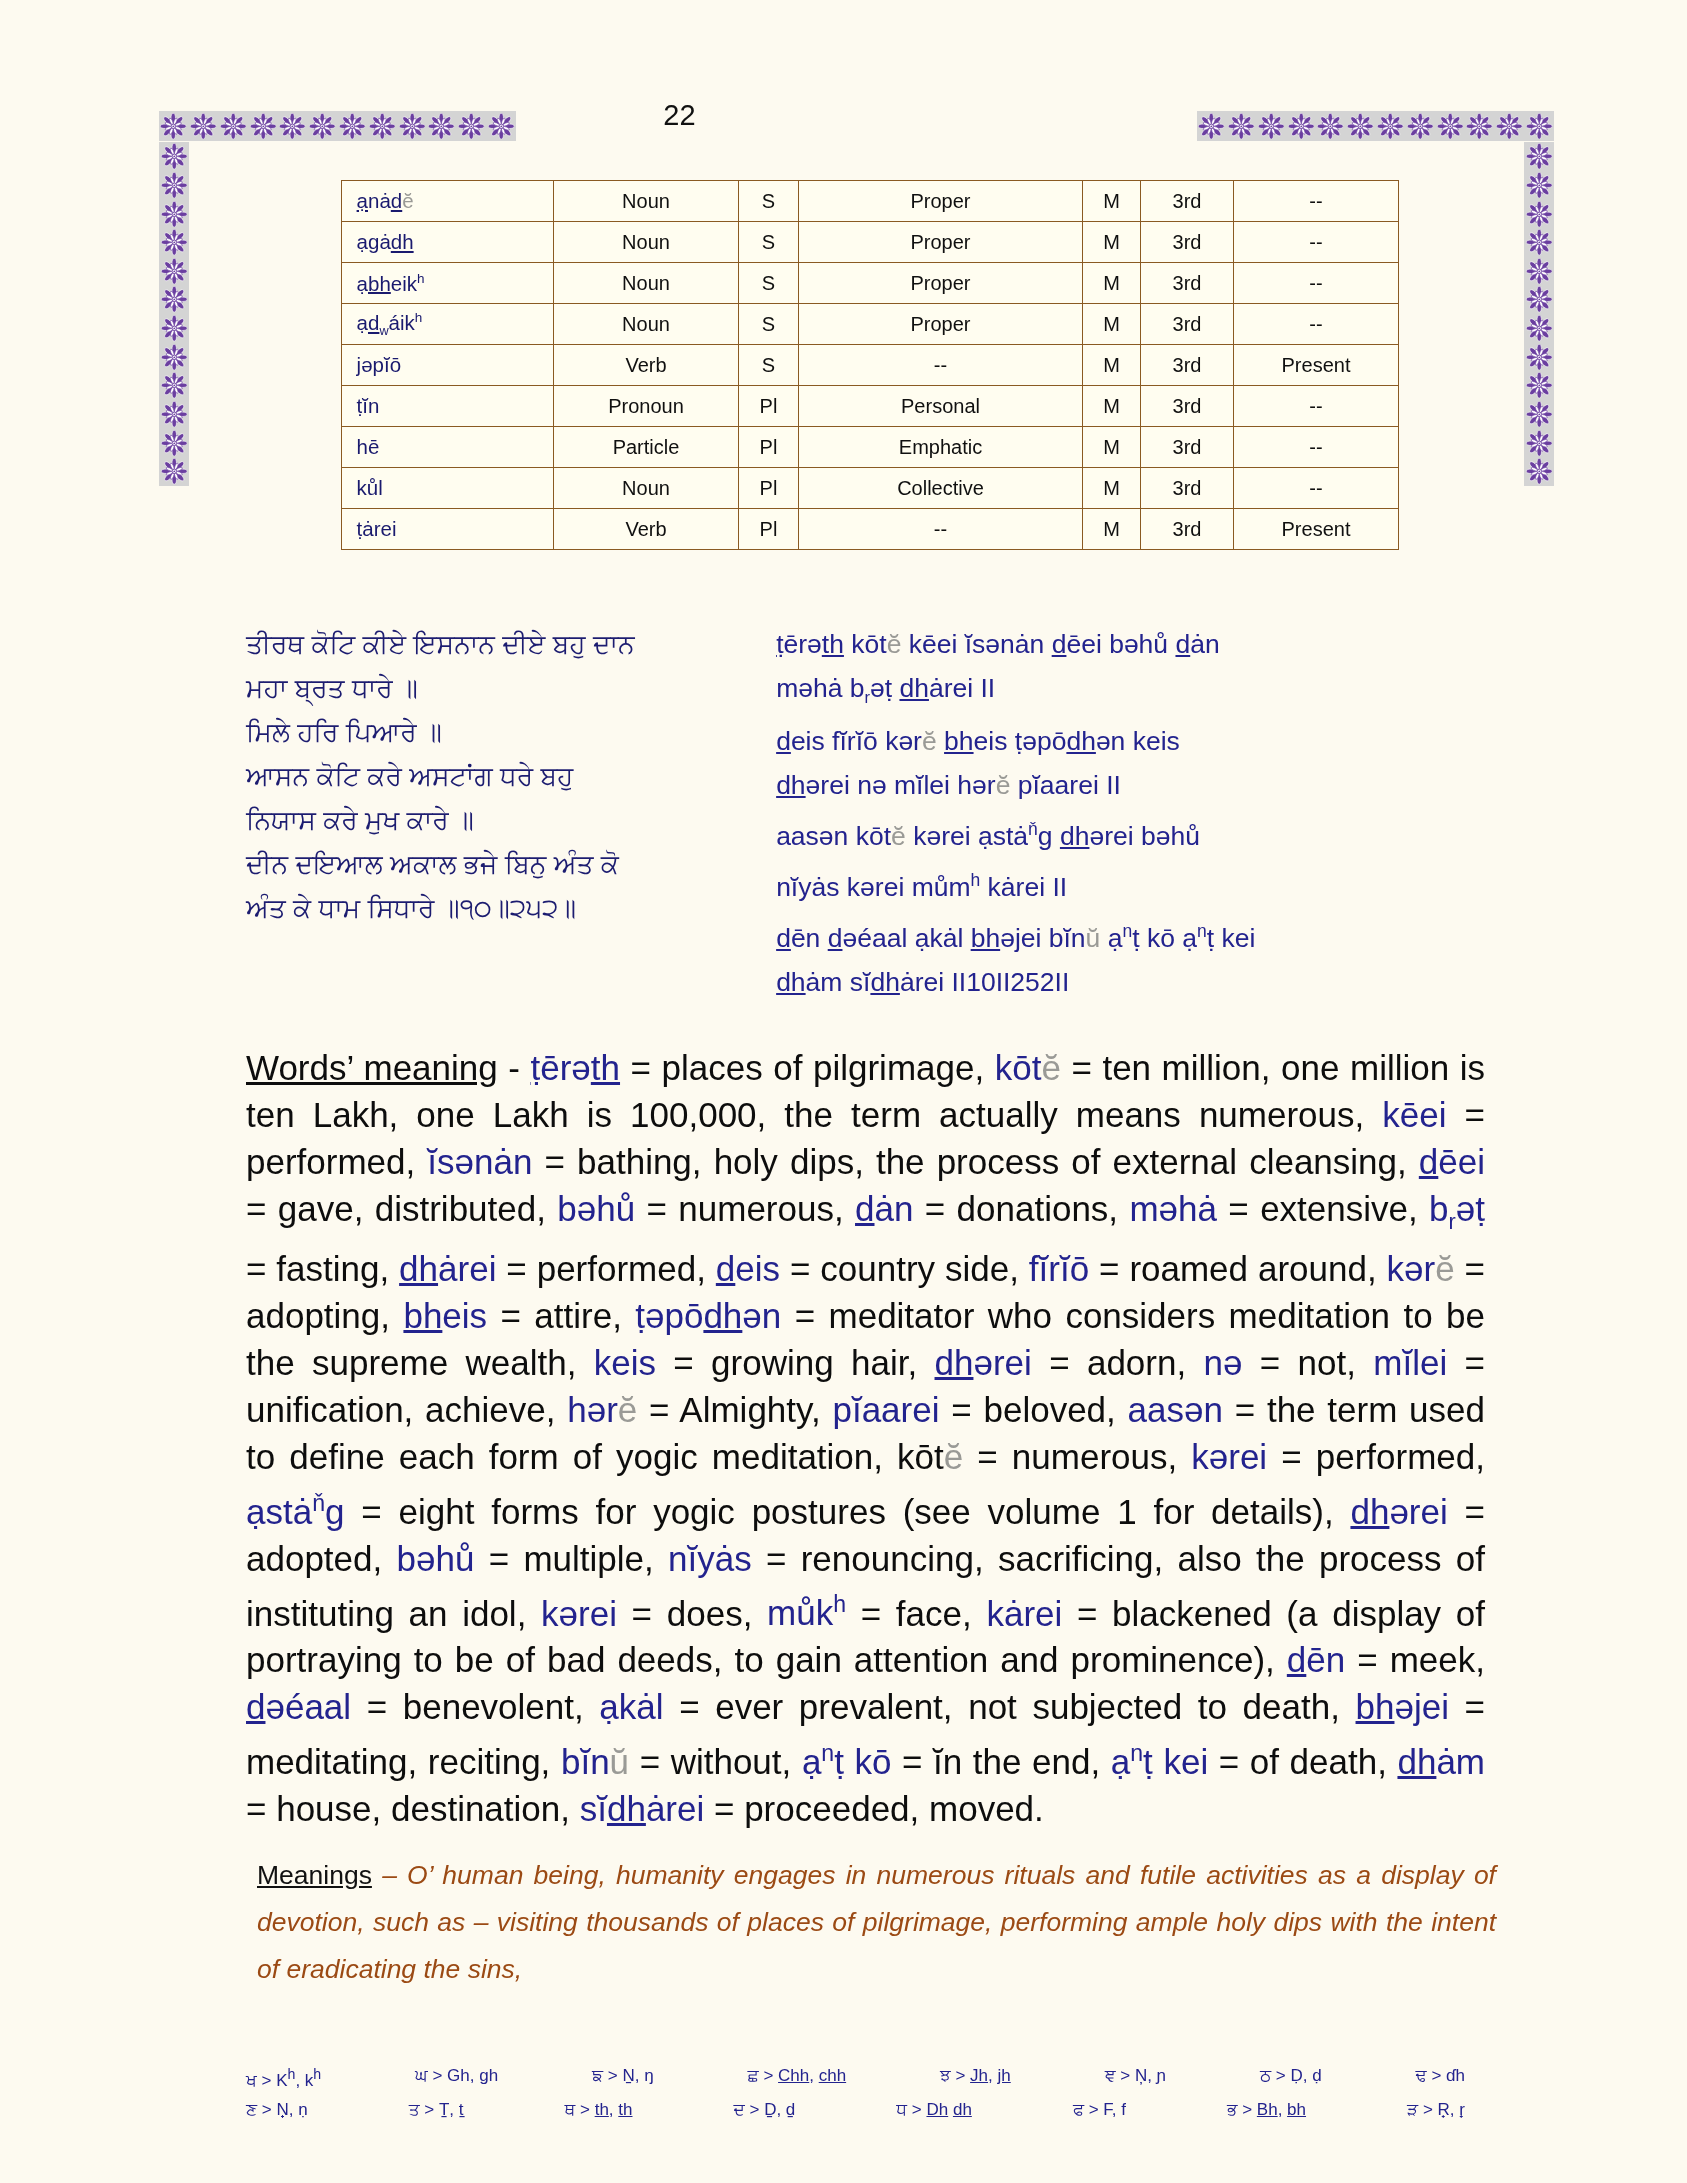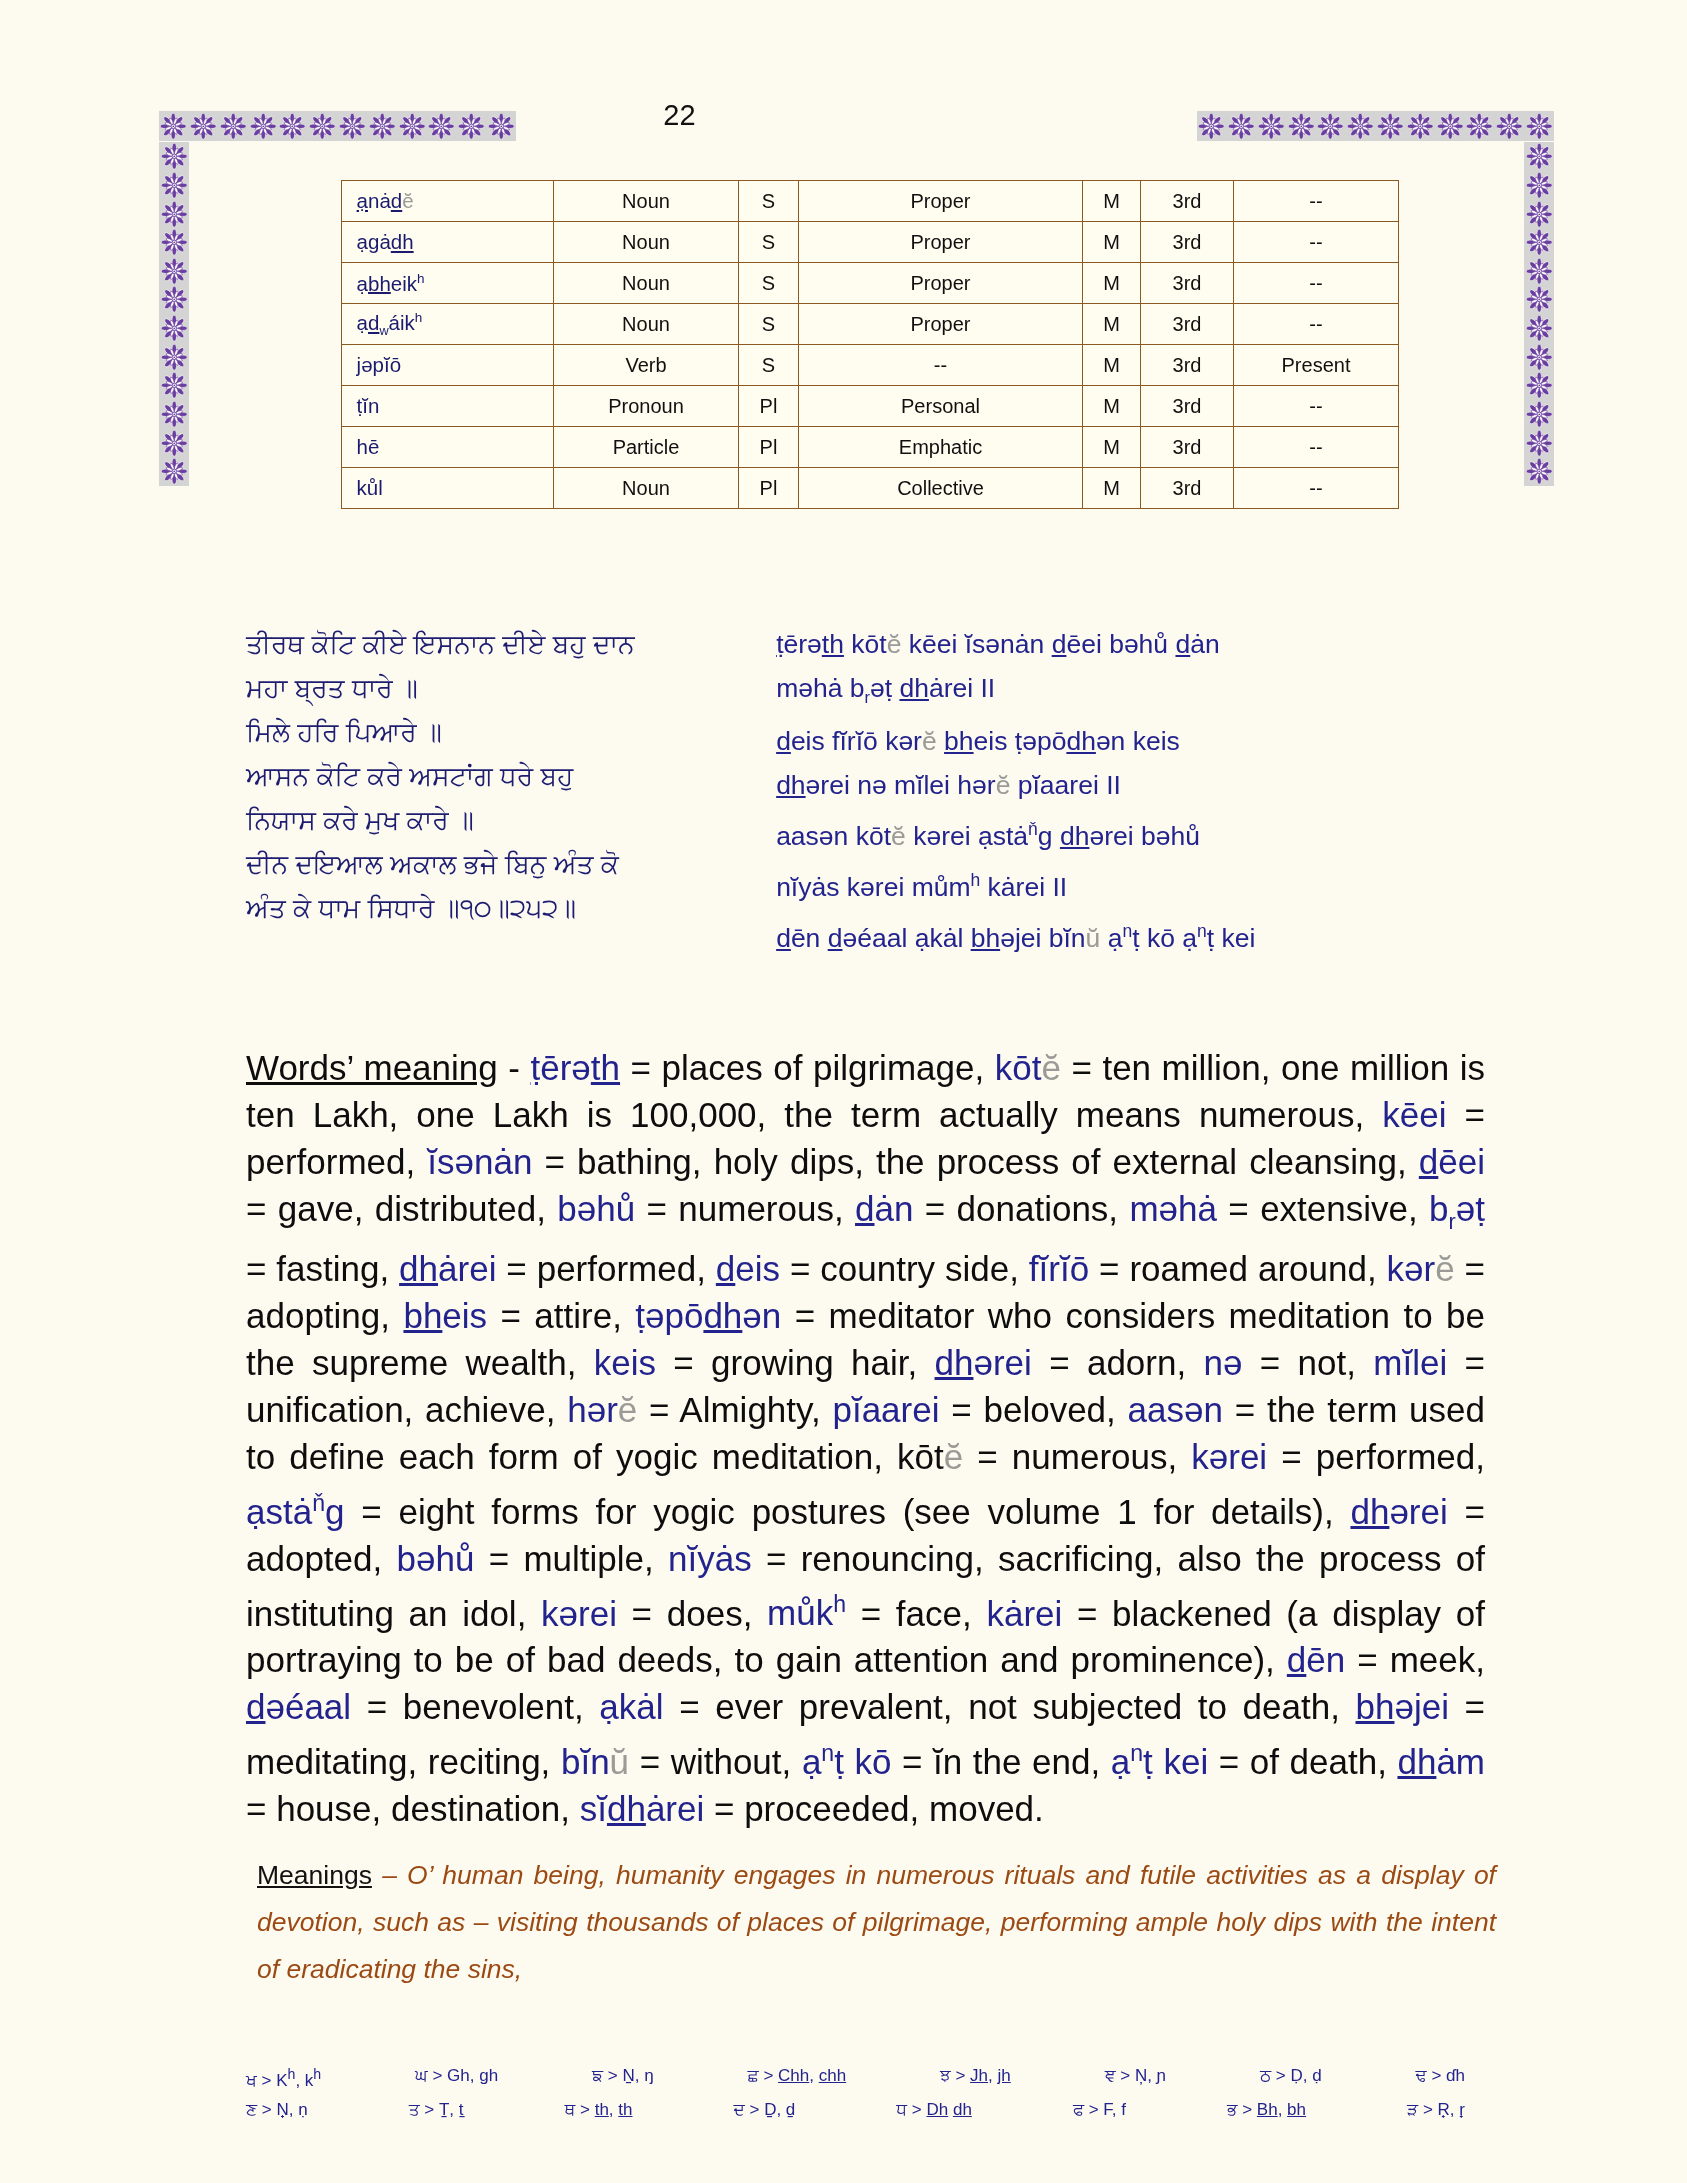--- a/index.html
+++ b/index.html
@@ -1222,20 +1222,29 @@
         </tr>
         <tr>
           <td class="word">kůl</td>
           <td>Noun</td>
           <td>Pl</td>
           <td>Collective</td>
           <td>M</td>
           <td>3rd</td>
           <td>--</td>
         </tr>
+        <tr>
+          <td class="word">ṭȧrei</td>
+          <td>Verb</td>
+          <td>Pl</td>
+          <td>--</td>
+          <td>M</td>
+          <td>3rd</td>
+          <td>Present</td>
+        </tr>
       </tbody>
   </table>
 </div>
 
 <div id="verse-block">
   <div id="verse-gurmukhi">
       <div class="vline">ਤੀਰਥ ਕੋਟਿ  ਕੀਏ ਇਸਨਾਨ  ਦੀਏ ਬਹੁ ਦਾਨ</div>
       <div class="vline">ਮਹਾ ਬ੍ਰਤ ਧਾਰੇ ॥</div>
       <div class="vline">ਮਿਲੇ ਹਰਿ ਪਿਆਰੇ ॥</div>
       <div class="vline">ਆਸਨ ਕੋਟਿ ਕਰੇ ਅਸਟਾਂਗ  ਧਰੇ ਬਹੁ</div>
@@ -1244,20 +1253,21 @@
       <div class="vline">ਅੰਤ ਕੇ ਧਾਮ ਸਿਧਾਰੇ ॥੧੦॥੨੫੨॥</div>
     </div>
   <div id="verse-translit">
       <div class="vline"><span class="u">ṭ</span>ērə<span class="u">th</span> kōt<span class="gray">ĕ</span> kēei ĭsənȧn <span class="u">d</span>ēei bəhů <span class="u">d</span>ȧn</div>
       <div class="vline">məhȧ b<sub class="w">r</sub>əṭ <span class="u">dh</span>ȧrei II</div>
       <div class="vline"><span class="u">d</span>eis fĭrĭō kər<span class="gray">ĕ</span>  <span class="u">bh</span>eis ṭəpō<span class="u">dh</span>ən  keis</div>
       <div class="vline"><span class="u">dh</span>ərei nə mĭlei hər<span class="gray">ĕ</span> pĭaarei II</div>
       <div class="vline">aasən  kōt<span class="gray">ĕ</span>  kərei  ạstȧ<sup class="h">ň</sup>g  <span class="u">dh</span>ərei  bəhů</div>
       <div class="vline">nĭyȧs   kərei mům<sup class="h">h</sup> kȧrei II</div>
       <div class="vline"><span class="u">d</span>ēn <span class="u">d</span>əéaal ạkȧl <span class="u">bh</span>əjei bĭn<span class="gray">ŭ</span> ạ<sup class="h">n</sup>ṭ kō ạ<sup class="h">n</sup>ṭ kei</div>
+      <div class="vline"><span class="u">dh</span>ȧm sĭ<span class="u">dh</span>ȧrei II10II252II</div>
     </div>
 </div>
 
 <div id="words-meaning">
   <span class="heading">Words’ meaning</span><span id="wm-body"> - <span class="tl"><span class="u">ṭ</span>ērə<span class="u">th</span></span> = places of pilgrimage, <span class="tl">kōt<span class="gray">ĕ</span></span> = ten million, one million is ten Lakh, one Lakh is 100,000, the term actually means numerous, <span class="tl">kēei</span> = performed, <span class="tl">ĭsənȧn</span> = bathing, holy dips, the process of external cleansing, <span class="tl"><span class="u">d</span>ēei</span> = gave, distributed, <span class="tl">bəhů</span> = numerous, <span class="tl"><span class="u">d</span>ȧn</span> = donations, <span class="tl">məhȧ</span> = extensive, <span class="tl">b<sub class="w">r</sub>əṭ</span> = fasting, <span class="tl"><span class="u">dh</span>ȧrei</span> = performed, <span class="tl"><span class="u">d</span>eis</span> = country side, <span class="tl">fĭrĭō</span> = roamed around, <span class="tl">kər<span class="gray">ĕ</span></span> = adopting, <span class="tl"><span class="u">bh</span>eis</span> = attire, <span class="tl">ṭəpō<span class="u">dh</span>ən</span> = meditator who considers meditation to be the supreme wealth, <span class="tl">keis</span> = growing hair, <span class="tl"><span class="u">dh</span>ərei</span> = adorn, <span class="tl">nə</span> = not, <span class="tl">mĭlei</span> = unification, achieve, <span class="tl">hər<span class="gray">ĕ</span></span> = Almighty, <span class="tl">pĭaarei</span> = beloved, <span class="tl">aasən</span> = the term used to define each form of yogic meditation, kōt<span class="gray">ĕ</span> = numerous, <span class="tl">kərei</span> = performed, <span class="tl">ạstȧ<sup class="h">ň</sup>g</span> = eight forms for yogic postures (see volume 1 for details), <span class="tl"><span class="u">dh</span>ərei</span> = adopted, <span class="tl">bəhů</span> = multiple, <span class="tl">nĭyȧs</span> = renouncing, sacrificing, also the process of instituting an idol, <span class="tl">kərei</span> = does, <span class="tl">můk<sup class="h">h</sup></span> = face, <span class="tl">kȧrei</span> = blackened (a display of portraying to be of bad deeds, to gain attention and prominence), <span class="tl"><span class="u">d</span>ēn</span> = meek, <span class="tl"><span class="u">d</span>əéaal</span> = benevolent, <span class="tl">ạkȧl</span> = ever prevalent, not subjected to death, <span class="tl"><span class="u">bh</span>əjei</span> = meditating, reciting, <span class="tl">bĭn<span class="gray">ŭ</span></span> = without, <span class="tl">ạ<sup class="h">n</sup>ṭ kō</span> = ĭn the end, <span class="tl">ạ<sup class="h">n</sup>ṭ kei</span>  = of death, <span class="tl"><span class="u">dh</span>ȧm</span> = house, destination, <span class="tl">sĭ<span class="u">dh</span>ȧrei</span> = proceeded, moved.</span>
 </div>
 
 <div id="meanings">
   <span class="heading">Meanings</span><span> – O’ human being, humanity engages in numerous rituals and futile activities as a display of devotion, such as – visiting thousands of places of pilgrimage, performing ample holy dips with the intent of eradicating the sins,</span>
 </div>

